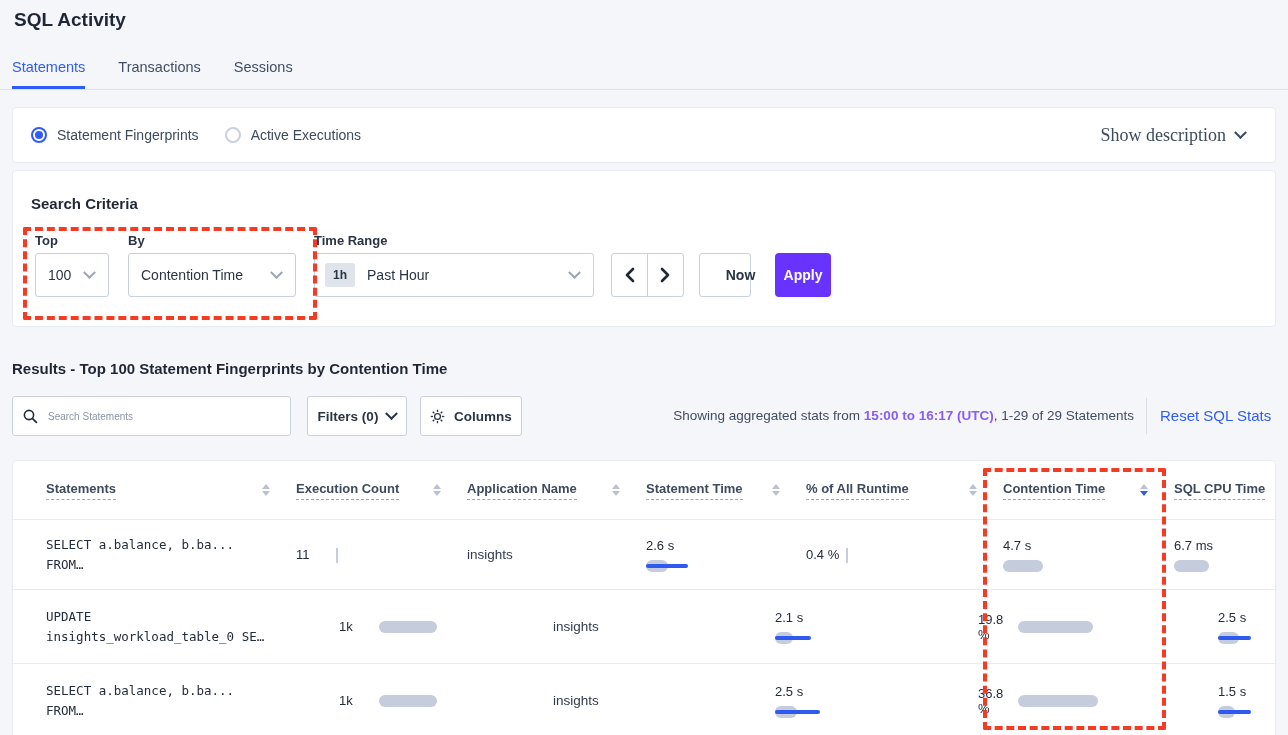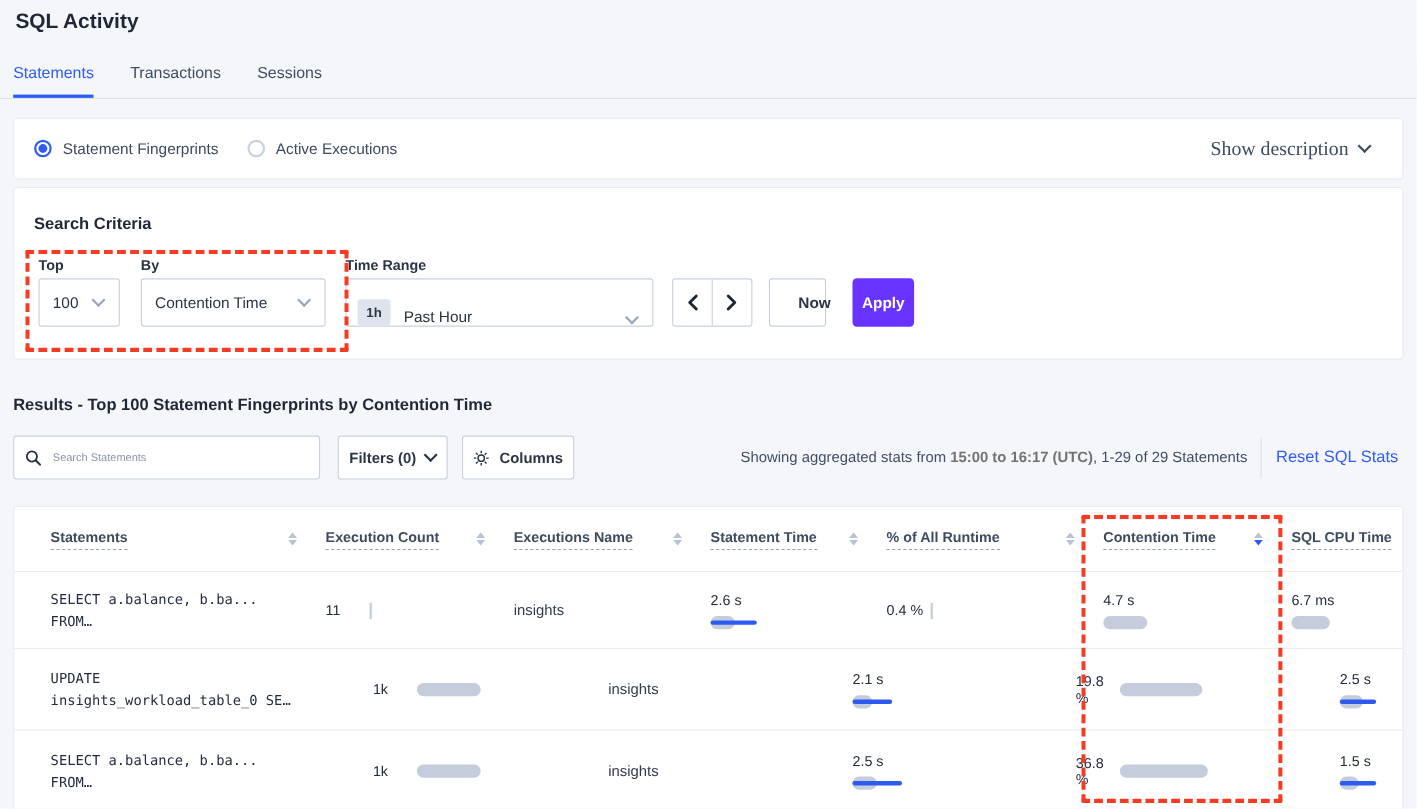--- a/index.html
+++ b/index.html
@@ -43,21 +43,21 @@
   
   .results-heading{position:absolute; left:12px; top:360px; font-size:15px; font-weight:700; color:#1f2735;}
   .toolbar{position:absolute; left:0; top:396px; width:1288px; height:40px;}
   .search-box{position:absolute; left:12px; top:0; width:279px; height:40px; background:#fff; border:1px solid #c9d1dd; border-radius:3px; box-sizing:border-box; display:flex; align-items:center; padding-left:10px;}
   .search-box input{border:none; outline:none; flex:1; font-size:10px; color:#2a3444; font-family:"Liberation Sans",sans-serif; margin-left:8px; background:transparent;}
   .search-box input::placeholder{color:#8b95a7;}
   .tb-btn{position:absolute; top:0; height:40px; background:#fff; border:1px solid #c9d1dd; border-radius:3px; box-sizing:border-box; display:flex; align-items:center; justify-content:center; gap:9px; font-size:13.5px; font-weight:700; color:#2a3444; cursor:pointer;}
   #btn-filters{left:307px; width:100px;}
   #btn-columns{left:420px; width:102px;}
   .showing{position:absolute; right:154px; top:0; line-height:40px; font-size:13.5px; color:#414d63; white-space:nowrap;}
-  .showing b{font-weight:700; color:#737373;}
+  .showing b{font-weight:700; color:#8b5cf6;}
   .tb-divider{position:absolute; left:1146px; top:2px; width:1px; height:36px; background:#d9dfe8;}
   .reset-link{position:absolute; left:1160px; top:0; line-height:40px; font-size:15px; color:var(--accent); cursor:pointer; white-space:nowrap;}
   
   #card-table{top:460px; height:300px; overflow:hidden;}
   .tgrid{display:grid; grid-template-columns:250px 171px 179px 160px 197px 171px 1fr; padding-left:33px; box-sizing:border-box; align-items:center;}
   .thead{height:58px;}
   .th{display:flex; align-items:center; padding-right:26px; box-sizing:border-box;}
   .th .lbl{font-size:13px; font-weight:700; color:#3e4a5e; border-bottom:1px dashed #9aa6ba; padding-bottom:3px; cursor:pointer; white-space:nowrap;}
   .sorter{margin-left:auto; display:flex; flex-direction:column; gap:2px; cursor:pointer;}
   .sorter i{display:block; width:0; height:0; border-left:4px solid transparent; border-right:4px solid transparent;}
@@ -123,21 +123,21 @@
       <span class="chev"></span>
     </div>
 
     <div class="fld-label" style="left:115px;">By</div>
     <div class="ctrl" style="left:115px; width:168px; padding-left:12px;">
       <span>Contention Time</span>
       <span class="chev"></span>
     </div>
 
     <div class="fld-label" style="left:301px;">Time Range</div>
-    <div class="ctrl" style="left:301px; width:280px;align-items:flex-end;">
+    <div class="ctrl" style="left:301px; width:280px;">
       <span class="badge-1h">1h</span>
       <span>Past Hour</span>
       <span class="chev"></span>
     </div>
 
     <div class="arrow-group">
       <div class="arrow-btn">
         <svg class="icon-svg" width="11" height="16" viewBox="0 0 11 16">
             <polyline points="9,2 3,8 9,14" fill="none" stroke="#1f2735" stroke-width="2.6" stroke-linecap="round" stroke-linejoin="round"></polyline>
           </svg>
@@ -203,21 +203,21 @@
           </span>
       </div>
       <div class="th">
         <span class="lbl">Execution Count</span>
         <span class="sorter">
             <i class="up"></i>
             <i class="dn"></i>
           </span>
       </div>
       <div class="th">
-        <span class="lbl">Executions Name</span>
+        <span class="lbl">Application Name</span>
         <span class="sorter">
             <i class="up"></i>
             <i class="dn"></i>
           </span>
       </div>
       <div class="th">
         <span class="lbl">Statement Time</span>
         <span class="sorter">
             <i class="up"></i>
             <i class="dn"></i>

